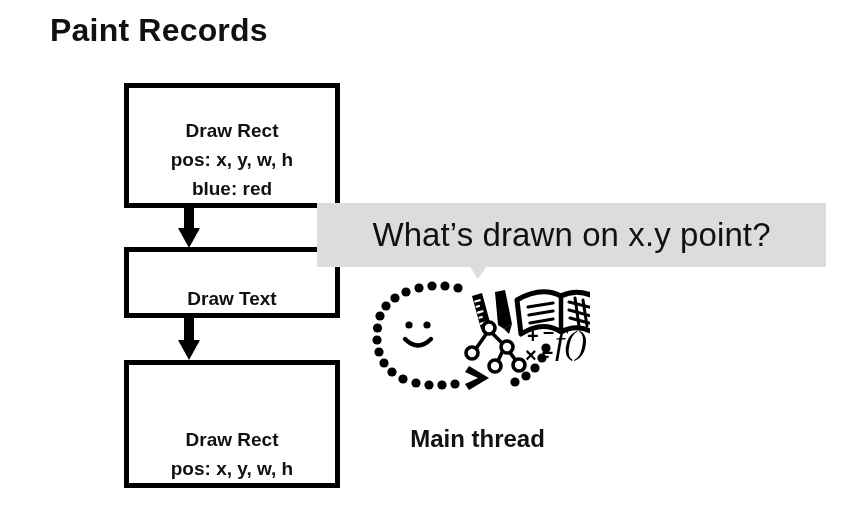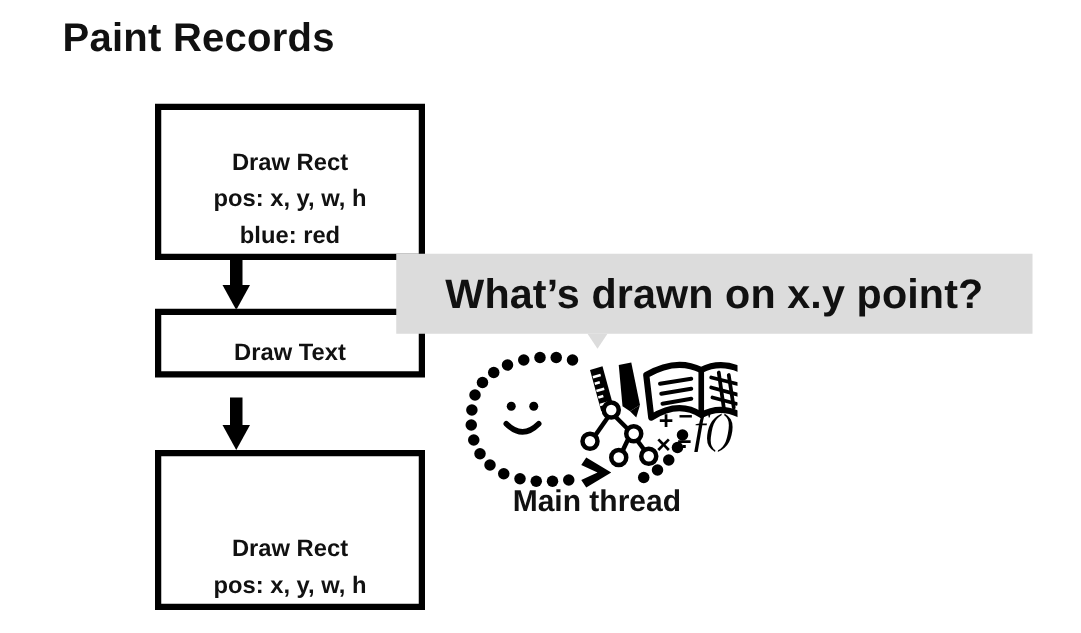--- a/index.html
+++ b/index.html
@@ -44,21 +44,21 @@
   }
   .record-line {
     font-size: 19px;
     font-weight: bold;
     line-height: 29px;
     text-align: center;
     white-space: nowrap;
     color: #111111;
   }
   #record-box-1 { top: 83px;  height: 125px; }
-  #record-box-2 { top: 247px; height: 55px;  }
+  #record-box-2 { top: 247px; height: 71px;  }
   #record-box-3 { top: 360px; height: 128px; }
 
   
   .flow-arrow {
     position: absolute;
     left: 178px;
     width: 22px;
   }
   .flow-arrow .stem {
     position: absolute;
@@ -90,21 +90,21 @@
     top: 203px;
     width: 509px;
     height: 64px;
     background: #dcdcdc;
     display: flex;
     align-items: center;
     justify-content: center;
   }
   #speech-bubble-text {
     font-size: 33px;
-    font-weight: bold;
+    font-weight: normal;
     color: #111111;
     white-space: nowrap;
     letter-spacing: 0.1px;
   }
   #speech-bubble-tail {
     position: absolute;
     left: 470px;
     top: 267px;
     width: 0;
     height: 0;
@@ -120,21 +120,21 @@
     top: 278px;
     width: 225px;
     height: 120px;
   }
   #thinking-illustration svg { display: block; }
 
   
   #main-thread-label {
     position: absolute;
     left: 365px;
-    top: 388px;
+    top: 425px;
     width: 225px;
     text-align: center;
     font-size: 24px;
     font-weight: bold;
     color: #111111;
     white-space: nowrap;
   }
 </style>
 </head>
 <body>

